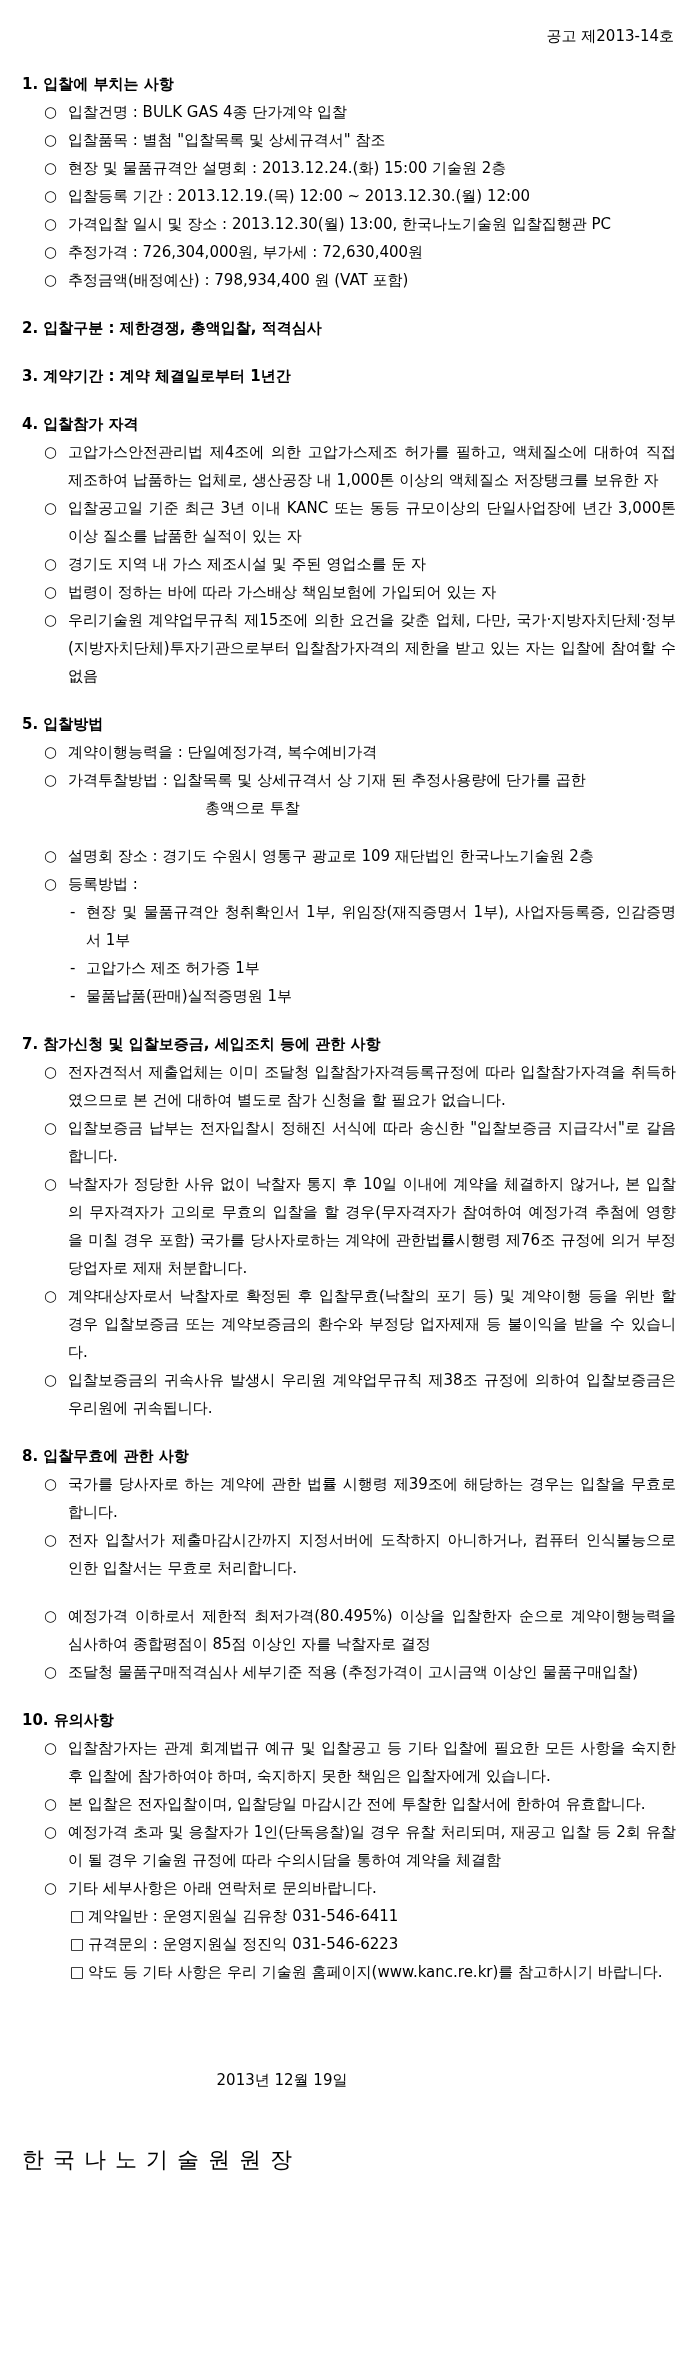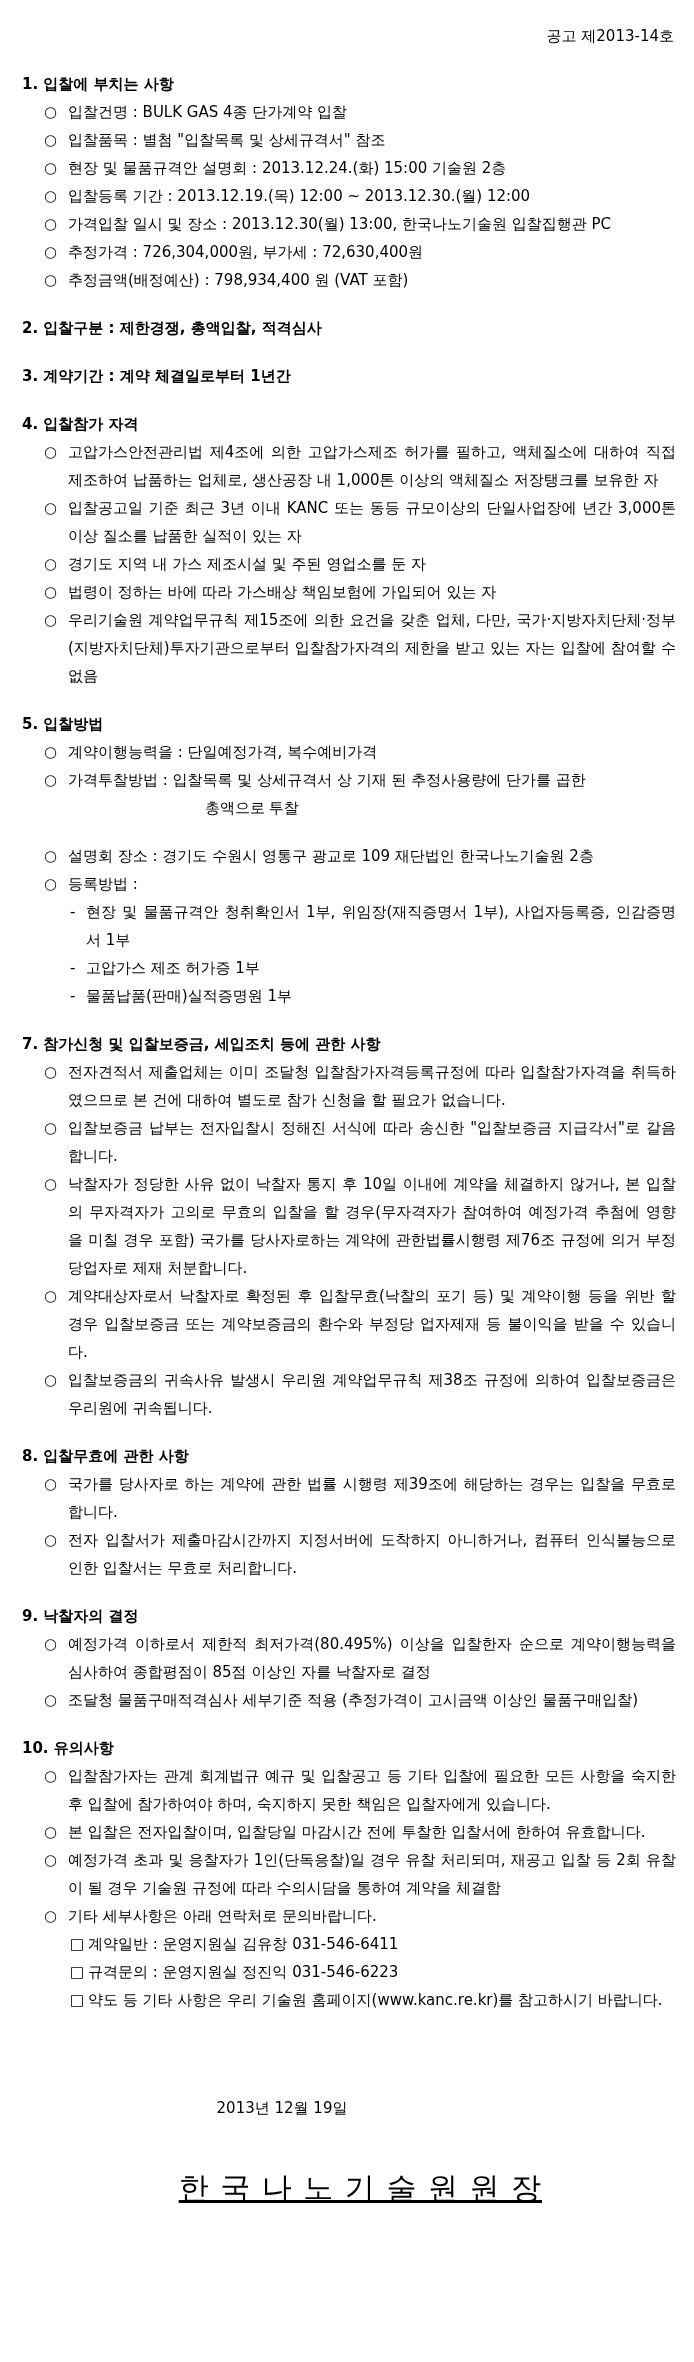--- a/index.html
+++ b/index.html
@@ -12,23 +12,23 @@
   .notice{text-align:right;margin-top:8px;padding-right:2px;}
   .sec{margin-top:20px;}
   .hd{font-weight:bold;}
   .hd .hr{font-weight:bold;}
   .it{position:relative;padding-left:46px;text-align:justify;}
   .it .mk{position:absolute;left:22px;top:0;}
   .it.d{padding-left:64px;}
   .it.d .mk{left:48px;}
   .it.q{padding-left:66px;}
   .it.q .mk{left:48px;}
-  .cont{padding-left:183px;font-family:Liberation Serif, serif;}
+  .cont{padding-left:183px;}
   .date{width:520px;text-align:center;margin-top:80px;}
-  .sign{width:520px;text-align:right;margin-top:52px;font-size:30px;letter-spacing:1px;text-decoration:underline;}
+  .sign{width:520px;text-align:left;margin-top:52px;font-size:22px;letter-spacing:1px;}
 </style>
 </head>
 <body>
 
 <div class="page">
 
   <div class="notice">공고 제2013-14호</div>
 
   <section class="sec">
     <div class="hd"><span class="hb">1. 입찰에 부치는 사항</span><span class="hr"></span></div>
@@ -82,21 +82,20 @@
     <div class="it c"><span class="mk">○</span><span class="tx">입찰보증금의 귀속사유 발생시 우리원 계약업무규칙 제38조 규정에 의하여 입찰보증금은 우리원에 귀속됩니다.</span></div>
   </section>
 
   <section class="sec">
     <div class="hd"><span class="hb">8. 입찰무효에 관한 사항</span><span class="hr"></span></div>
     <div class="it c"><span class="mk">○</span><span class="tx">국가를 당사자로 하는 계약에 관한 법률 시행령 제39조에 해당하는 경우는 입찰을 무효로 합니다.</span></div>
     <div class="it c"><span class="mk">○</span><span class="tx">전자 입찰서가 제출마감시간까지 지정서버에 도착하지 아니하거나, 컴퓨터 인식불능으로 인한 입찰서는 무효로 처리합니다.</span></div>
   </section>
 
   <section class="sec">
-    <div class="hd"><span class="hb">9. 낙찰자의 결정</span><span class="hr"></span></div>
     <div class="it c"><span class="mk">○</span><span class="tx">예정가격 이하로서 제한적 최저가격(80.495%) 이상을 입찰한자 순으로 계약이행능력을 심사하여 종합평점이 85점 이상인 자를 낙찰자로 결정</span></div>
     <div class="it c"><span class="mk">○</span><span class="tx">조달청 물품구매적격심사 세부기준 적용 (추정가격이 고시금액 이상인 물품구매입찰)</span></div>
   </section>
 
   <section class="sec">
     <div class="hd"><span class="hb">10. 유의사항</span><span class="hr"></span></div>
     <div class="it c"><span class="mk">○</span><span class="tx">입찰참가자는 관계 회계법규 예규 및 입찰공고 등 기타 입찰에 필요한 모든 사항을 숙지한 후 입찰에 참가하여야 하며, 숙지하지 못한 책임은 입찰자에게 있습니다.</span></div>
     <div class="it c"><span class="mk">○</span><span class="tx">본 입찰은 전자입찰이며, 입찰당일 마감시간 전에 투찰한 입찰서에 한하여 유효합니다.</span></div>
     <div class="it c"><span class="mk">○</span><span class="tx">예정가격 초과 및 응찰자가 1인(단독응찰)일 경우 유찰 처리되며, 재공고 입찰 등 2회 유찰이 될 경우 기술원 규정에 따라 수의시담을 통하여 계약을 체결함</span></div>
     <div class="it c"><span class="mk">○</span><span class="tx">기타 세부사항은 아래 연락처로 문의바랍니다.</span></div>

